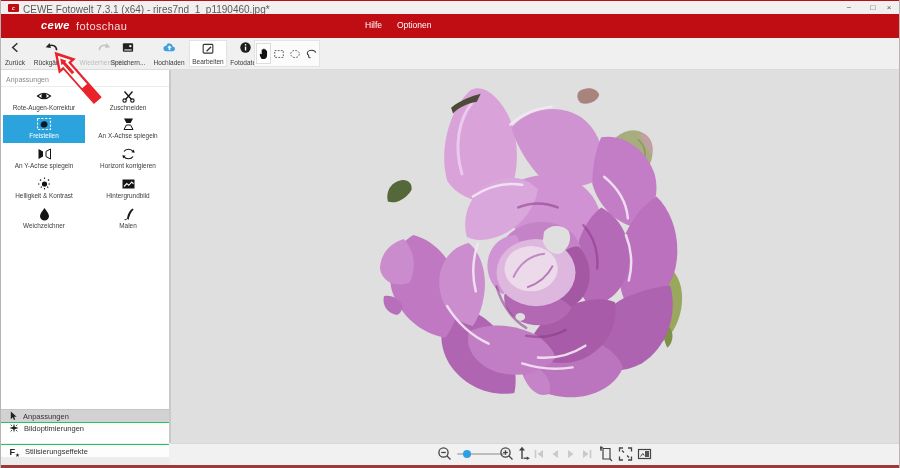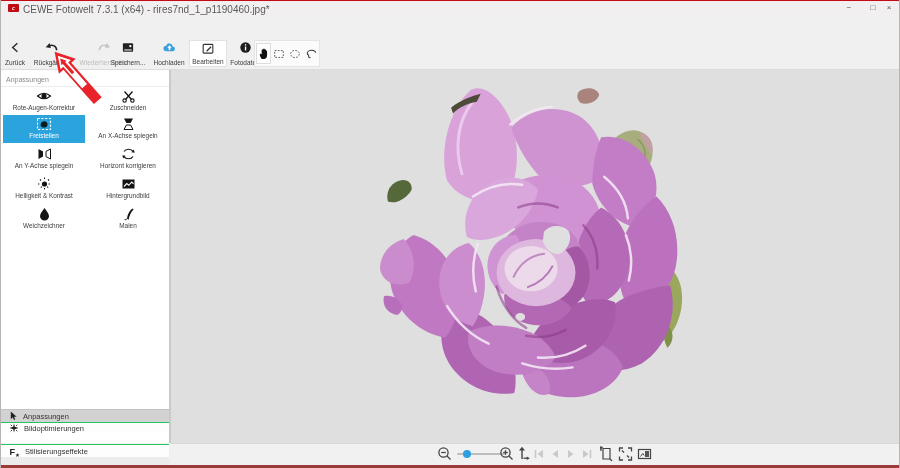--- a/index.html
+++ b/index.html
@@ -53,20 +53,26 @@
 <div id="app">
 
   <div id="titlebar" class="abs">
     <div id="app-icon" class="abs">c</div>
     <div id="title-text" class="abs">CEWE Fotowelt 7.3.1 (x64) - rires7nd_1_p1190460.jpg*</div>
     <div class="winctl abs" style="left:838px;">−</div>
     <div class="winctl abs" style="left:862px;">□</div>
     <div class="winctl abs" style="left:878px;">×</div>
   </div>
 
+  <div id="menubar" class="abs">
+    <span id="brand" class="abs">cewe</span>
+    <span id="brand-app" class="abs">fotoschau</span>
+    <span class="menu-item abs" style="left:364px;">Hilfe</span>
+    <span class="menu-item abs" style="left:396px;">Optionen</span>
+  </div>
 
   <div id="toolbar" class="abs"></div>
 
   <div class="tbtn" style="left:1px;width:26px;">
     <svg width="13" height="13" viewBox="0 0 14 14">
         <polyline points="9,2.5 4,7 9,11.5" fill="none" stroke="#2e2e2e" stroke-width="1.6"></polyline>
       </svg>
     <span class="tlabel">Zurück</span>
   </div>
 

